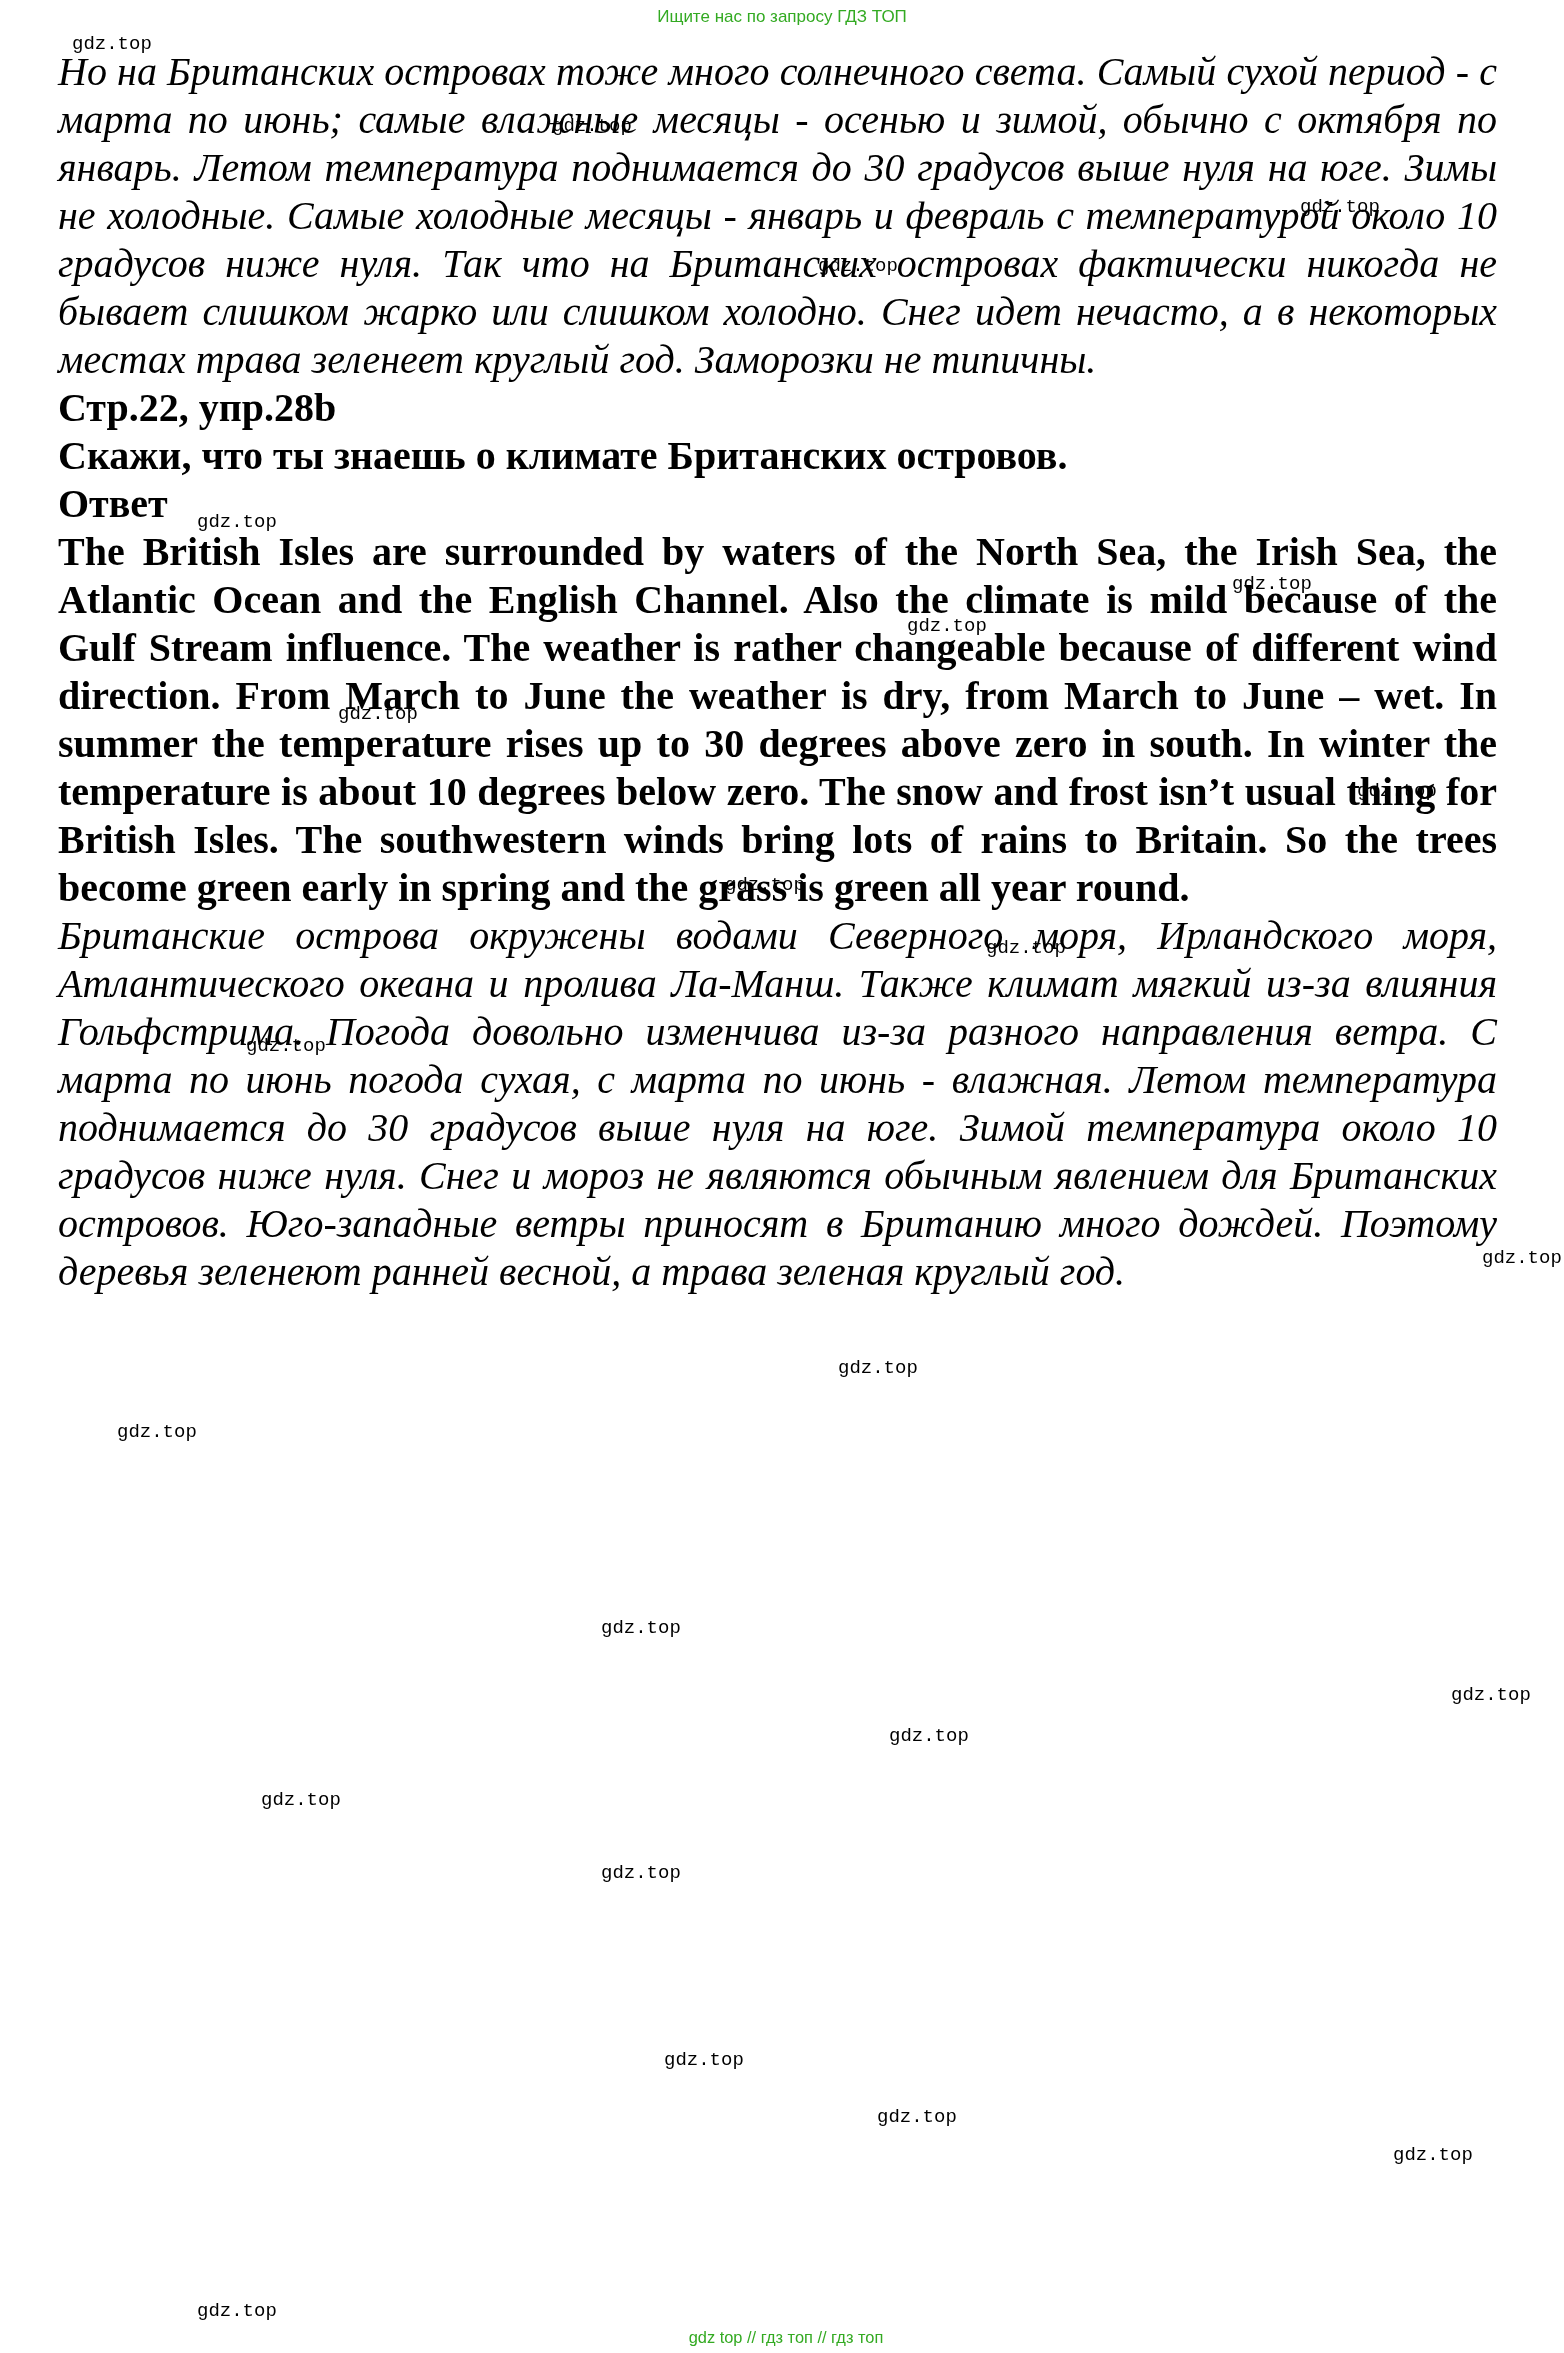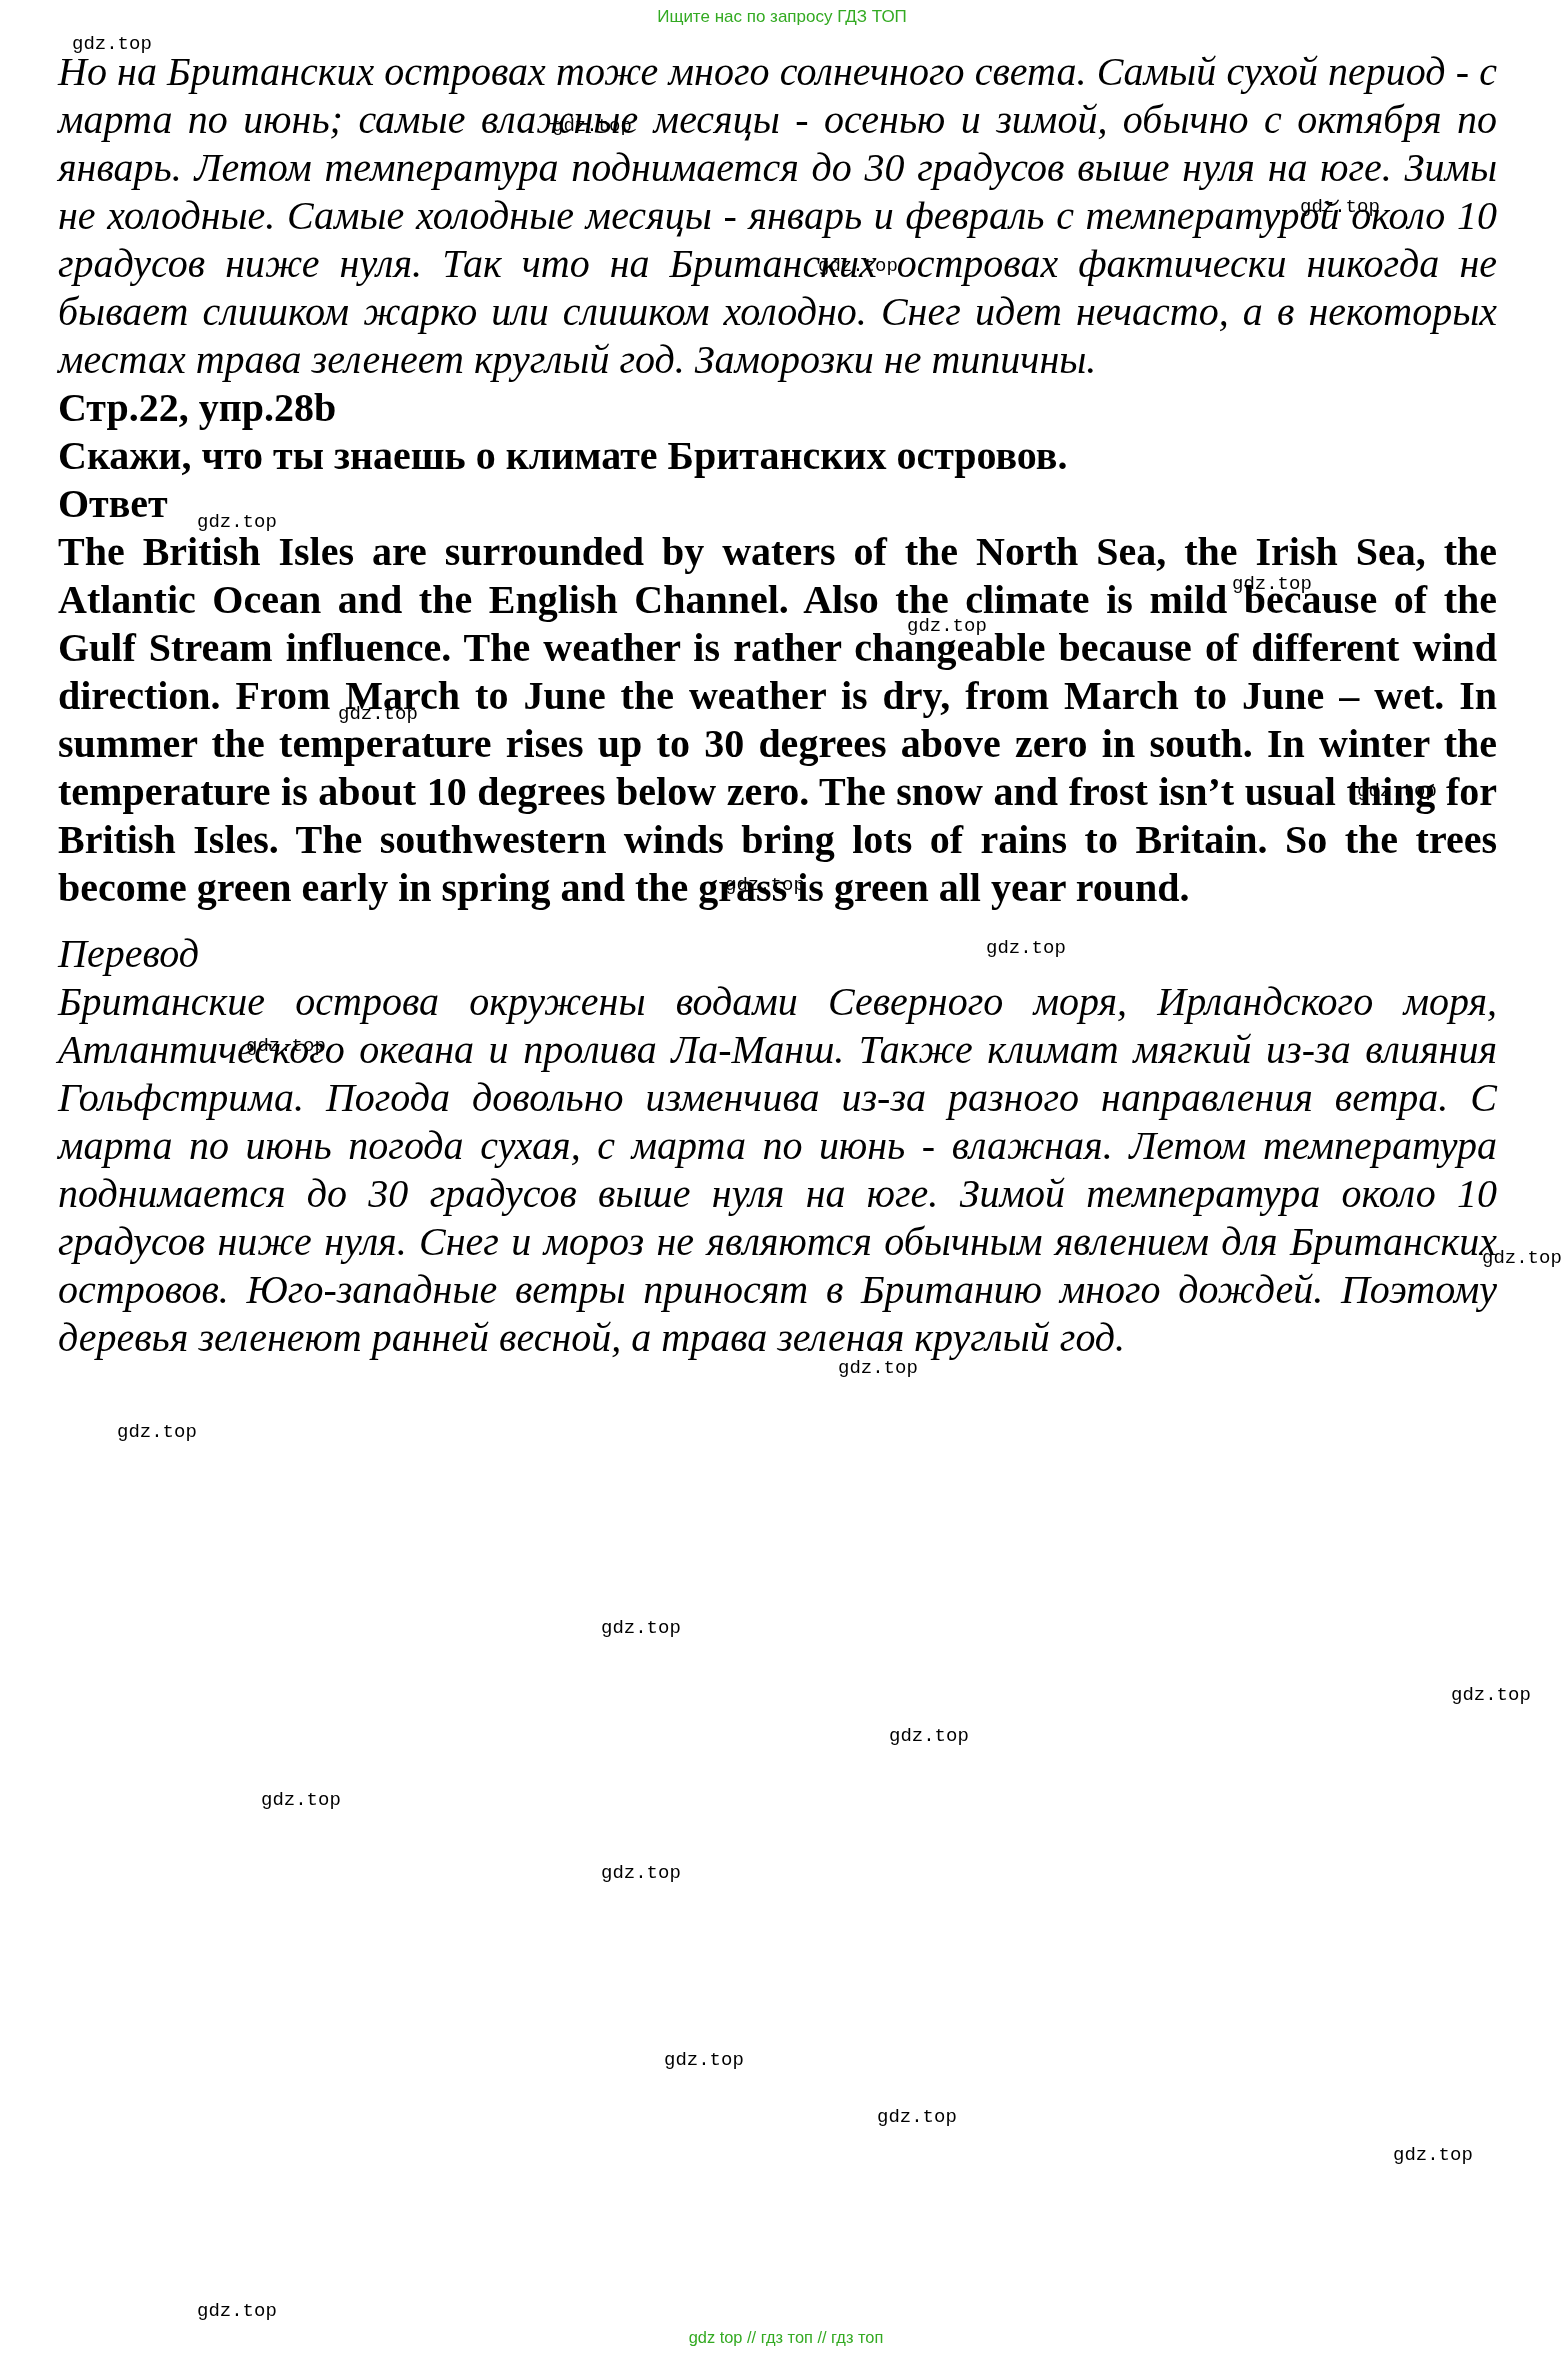--- a/index.html
+++ b/index.html
@@ -60,21 +60,20 @@
 <div class="page">
 
   <div class="top-note">Ищите нас по запросу ГДЗ ТОП</div>
 
   <div class="content">
     <p class="ital">Но на Британских островах тоже много солнечного света. Самый сухой период - с марта по июнь; самые влажные месяцы - осенью и зимой, обычно с октября по январь. Летом температура поднимается до 30 градусов выше нуля на юге. Зимы не холодные. Самые холодные месяцы - январь и февраль с температурой около 10 градусов ниже нуля. Так что на Британских островах фактически никогда не бывает слишком жарко или слишком холодно. Снег идет нечасто, а в некоторых местах трава зеленеет круглый год. Заморозки не типичны.</p>
     <p class="bold heading">Стр.22, упр.28b</p>
     <p class="bold task-line">Скажи, что ты знаешь о климате Британских островов.</p>
     <p class="bold answer-label">Ответ</p>
     <p class="bold">The British Isles are surrounded by waters of the North Sea, the Irish Sea, the Atlantic Ocean and the English Channel. Also the climate is mild because of the Gulf Stream influence. The weather is rather changeable because of different wind direction. From March to June the weather is dry, from March to June – wet. In summer the temperature rises up to 30 degrees above zero in south. In winter the temperature is about 10 degrees below zero. The snow and frost isn’t usual thing for British Isles. The southwestern winds bring lots of rains to Britain. So the trees become green early in spring and the grass is green all year round.</p>
-    <p class="ital trans-label">Перевод</p>
     <p class="ital">Британские острова окружены водами Северного моря, Ирландского моря, Атлантического океана и пролива Ла-Манш. Также климат мягкий из-за влияния Гольфстрима. Погода довольно изменчива из-за разного направления ветра. С марта по июнь погода сухая, с марта по июнь - влажная. Летом температура поднимается до 30 градусов выше нуля на юге. Зимой температура около 10 градусов ниже нуля. Снег и мороз не являются обычным явлением для Британских островов. Юго-западные ветры приносят в Британию много дождей. Поэтому деревья зеленеют ранней весной, а трава зеленая круглый год.</p>
   </div>
 
   <div class="footer-note">gdz top  //  гдз топ  //  гдз топ</div>
 
   <div id="watermarks">
       <span class="wm" style="left: 72px; top: 33px;">gdz.top</span>
       <span class="wm" style="left: 552px; top: 115px;">gdz.top</span>
       <span class="wm" style="left: 1300px; top: 196px;">gdz.top</span>
       <span class="wm" style="left: 818px; top: 255px;">gdz.top</span>

